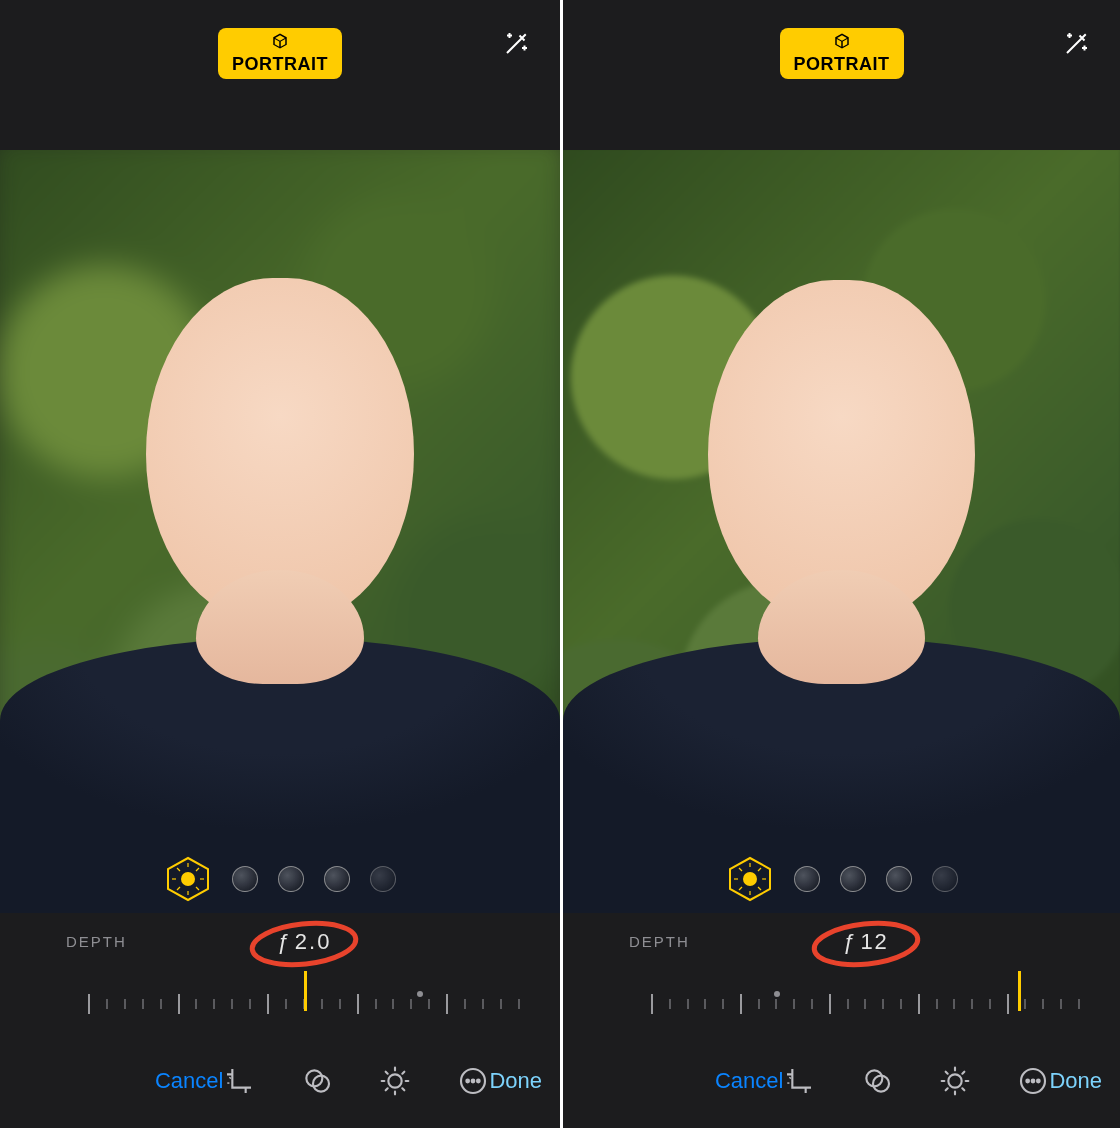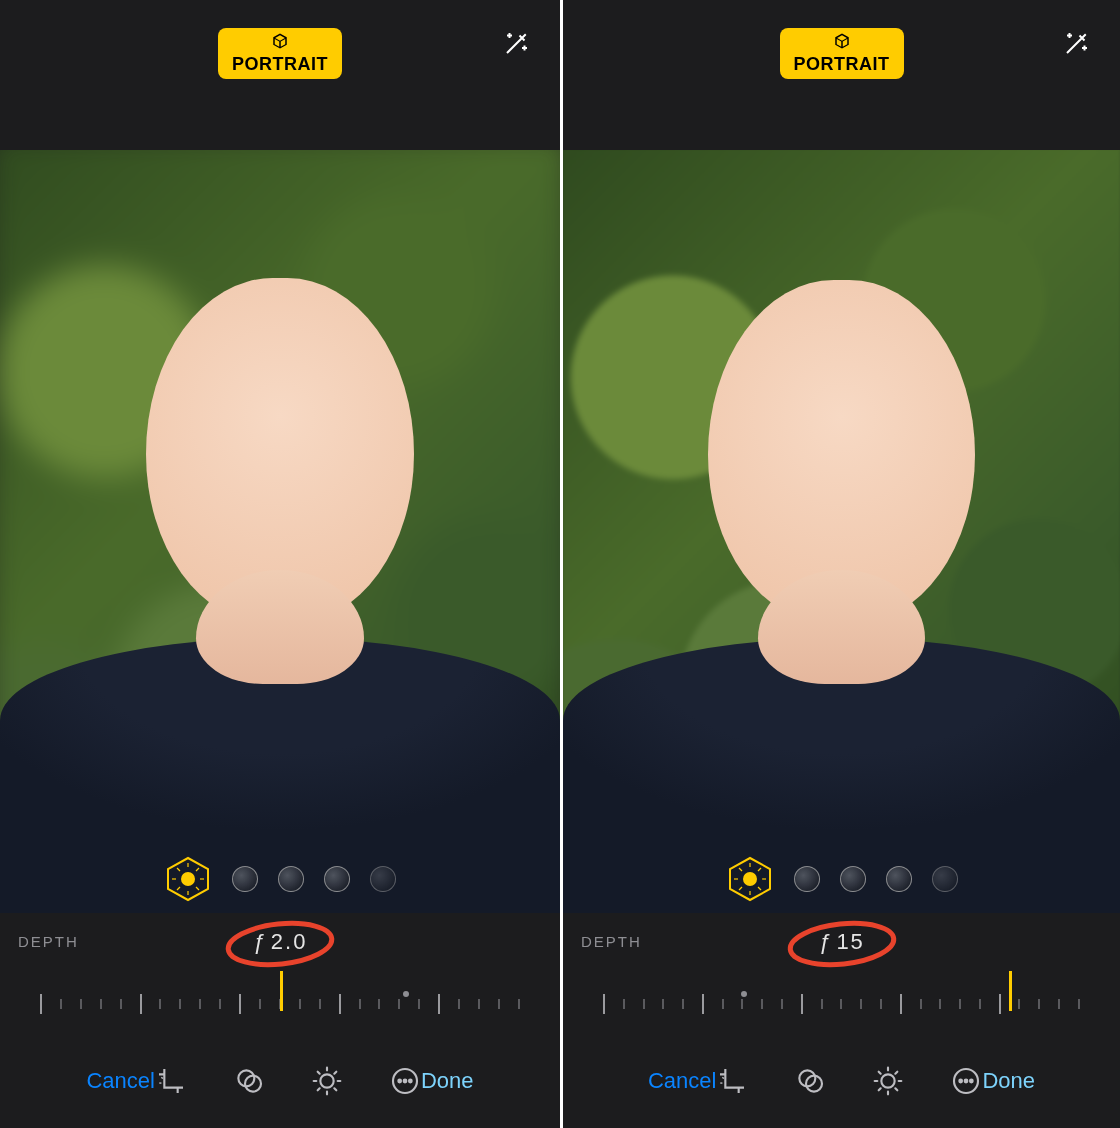--- a/index.html
+++ b/index.html
@@ -137,20 +137,21 @@
       border: 1.5px solid rgba(180,180,180,0.7);
       border-radius: 50%;
       background: radial-gradient(circle at 35% 35%, rgba(255,255,255,0.25), rgba(0,0,0,0.3));
     }
 
     
     .depth-row {
       height: 120px;
       padding: 20px 4px 0 18px;
       position: relative;
+      margin-left: 48px;
     }
     .depth-label {
       color: #8e8e93;
       font-size: 15px;
       letter-spacing: 2px;
     }
     .fstop {
       position: absolute;
       left: 50%;
       top: 16px;
@@ -202,21 +203,21 @@
       width: 6px; height: 6px;
       border-radius: 50%;
       background: #8e8e93;
     }
 
     
     .toolbar {
       height: 95px;
       display: flex;
       align-items: center;
-      justify-content: center;
+      justify-content: flex-end;
       padding: 0 18px;
     }
     .tb-left, .tb-right {
       font-size: 22px;
       font-weight: 400;
     }
     .tb-left { color: #0a84ff; }
     .tb-right { color: #7dd3fc; }
     .tb-icons {
       display: flex;
@@ -397,21 +398,21 @@
       </div>
       <div class="lighting-dot"></div>
       <div class="lighting-dot"></div>
       <div class="lighting-dot"></div>
       <div class="lighting-dot" style="opacity:.6"></div>
     </div>
   </div>
 
   <div class="depth-row">
     <span class="depth-label">DEPTH</span>
-    <span class="fstop"><span class="f">ƒ</span><span>15</span></span>
+    <span class="fstop"><span class="f">ƒ</span><span>12</span></span>
     <div class="red-circle">
       <svg viewBox="0 0 120 50">
           <ellipse cx="60" cy="25" rx="52" ry="20" fill="none" stroke="#e8432c" stroke-width="5" transform="rotate(-6 60 25)"></ellipse>
         </svg>
     </div>
     <div class="ruler">
       <div class="ticks">
           <div class="tick big"></div>
           <div class="tick small"></div>
           <div class="tick small"></div>

